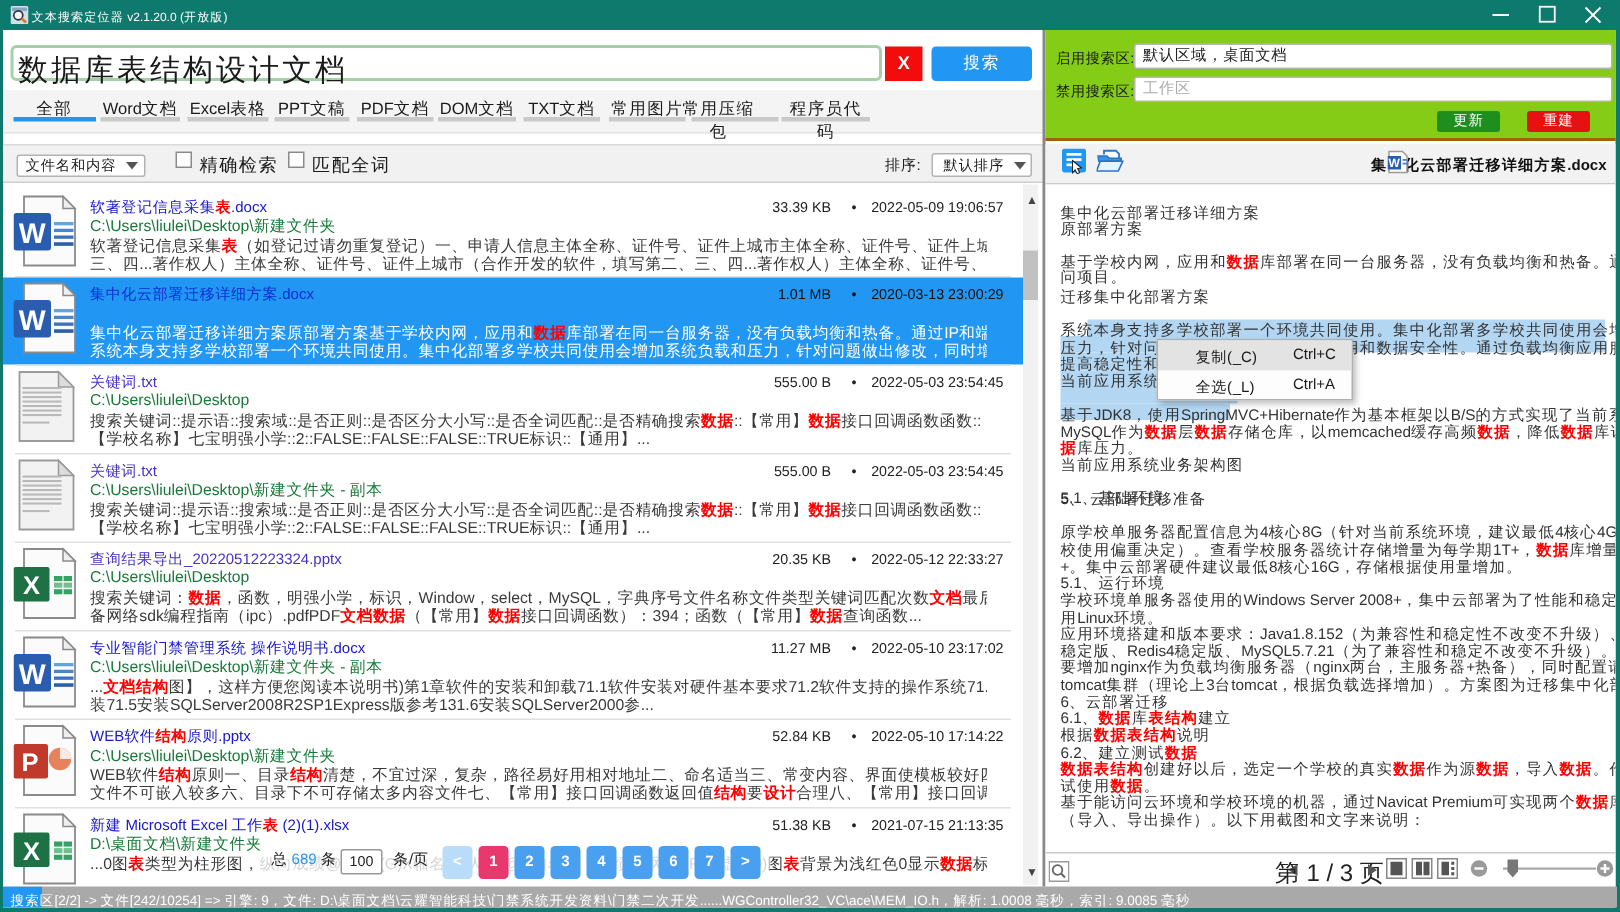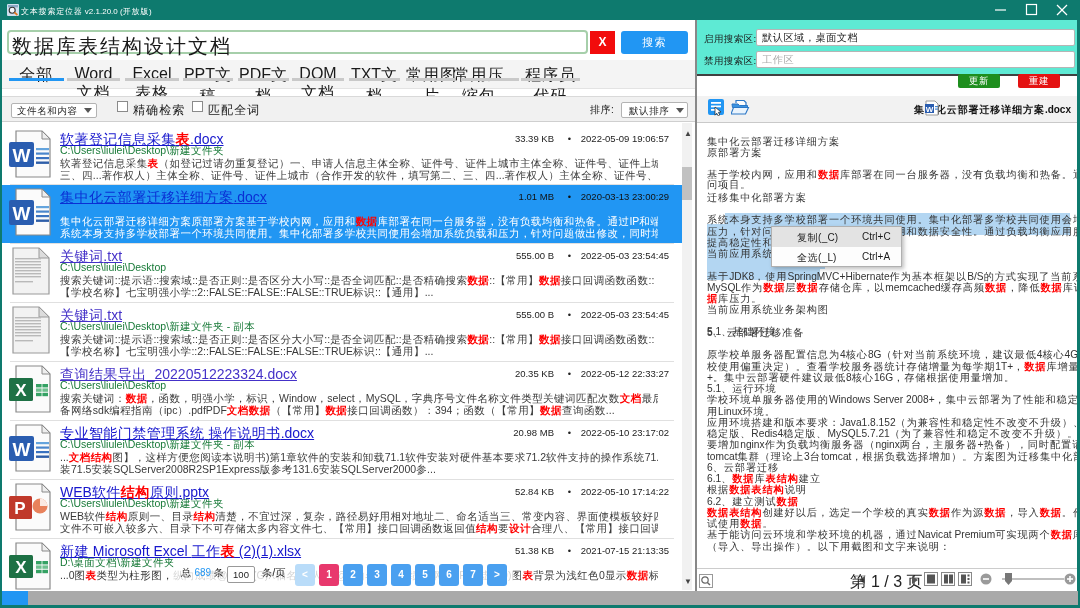--- a/index.html
+++ b/index.html
@@ -13,33 +13,33 @@
 #bl{left:0;top:20px;width:2px;height:588px;background:#0e7a6e}
 #br{left:1077px;top:20px;width:3px;height:588px;background:#0e7a6e}
 #bb{left:0;top:605px;width:1080px;height:3px;background:#0e7a6e}
 
 #sin{left:7px;top:30px;width:581px;height:24px;border:2px solid #a6cfaa;border-radius:4px;background:#fff}
 #sin span{position:absolute;left:3px;top:1px;font-size:20px;letter-spacing:2.0px;color:#1a1a1a}
 #xbtn{left:590px;top:31px;width:25px;height:23px;background:#f20c0c;color:#fff;font-size:12px;font-weight:bold;text-align:center;line-height:23px}
 #sbtn{left:621px;top:31px;width:67px;height:23px;background:#2196f3;border-radius:3px;color:#fff;font-size:11px;letter-spacing:1.2px;text-align:center;line-height:23px}
 
 #tabs{left:2px;top:60px;width:694px;height:29px;background:#f4f4f4;border-bottom:1px solid #e3e3e3}
-.tab{position:absolute;top:5px;font-size:16px;letter-spacing:1.0px;color:#1a1a1a;text-align:center}
+.tab{position:absolute;top:5px;font-size:11px;letter-spacing:1.0px;color:#1a1a1a;text-align:center}
 .tabu{position:absolute;top:18px;height:3px;background:#c9c9c9}
 
 #tools{left:2px;top:96px;width:694px;height:26px;background:#f1f1f1;border-top:1px solid #d9d9d9;border-bottom:1px solid #cfcfcf}
 .dd{position:absolute;background:#fff;border:1px solid #b3b3b3;border-radius:2px;font-size:9.5px;letter-spacing:0.6px;color:#1a1a1a}
 .ddar{position:absolute;width:0;height:0;border-left:4px solid transparent;border-right:4px solid transparent;border-top:5px solid #555}
 .cb{position:absolute;width:11px;height:11px;background:#fff;border:1px solid #8a8a8a}
 .cl{position:absolute;font-size:12px;letter-spacing:1.1px;color:#1a1a1a}
 
 #list{left:2px;top:123px;width:680px;height:467px;background:#fff;overflow:hidden}
 .item{position:absolute;left:0;width:680px;height:58px}
 .sep{position:absolute;left:8px;width:664px;height:1px;background:#e0e0e0}
-.ti{position:absolute;left:58px;top:4px;font-size:14px;letter-spacing:0.45px;text-decoration:underline;white-space:nowrap}
+.ti{position:absolute;left:58px;top:4px;font-size:10px;letter-spacing:0.45px;white-space:nowrap}
 .bl1{color:#1717cd}.pu1{color:#4431c8}
 .pa{position:absolute;left:58px;top:17px;font-size:10.5px;letter-spacing:0.45px;color:#187a38;white-space:nowrap}
 .d1{position:absolute;left:58px;top:30px;width:598px;font-size:10.5px;letter-spacing:0.45px;color:#3a3a3a;white-space:nowrap;overflow:hidden}
 .d2{position:absolute;left:58px;top:42px;width:598px;font-size:10.5px;letter-spacing:0.45px;color:#3a3a3a;white-space:nowrap;overflow:hidden}
 .sz{position:absolute;top:6px;font-size:9.5px;color:#222;white-space:nowrap}
 .icw{position:absolute;left:7px;top:2px}
 .sel{background:#2196f3}
 .sel .ti{color:#0a2fd4}
 .sel .pa{color:#0c6e22}
 .sel .d1,.sel .d2{color:#fff}
@@ -47,21 +47,21 @@
 
 #sbtrack{left:682px;top:123px;width:10px;height:467px;background:#f1f1f1}
 #sbthumb{left:682px;top:167px;width:10px;height:33px;background:#c1c1c1}
 
 #pdiv{left:695px;top:20px;width:2px;height:571px;background:#888}
 
 .pgt{position:absolute;top:566px;font-size:10px;letter-spacing:0.6px;color:#222}
 #pgin{left:227px;top:566px;width:28px;height:17px;border:1px solid #999;border-radius:2px;background:#fff;font-size:9.5px;text-align:center;line-height:16px;color:#222}
 .pb{position:absolute;top:564px;width:20px;height:22px;border-radius:3px;color:#fff;font-size:10px;font-weight:bold;text-align:center;line-height:22px}
 
-#rtop{left:697px;top:20px;width:380px;height:56px;background:#5eead4;border-bottom:2px solid #404040}
+#rtop{left:697px;top:20px;width:380px;height:74px;background:#84cc16;border-bottom:2px solid #a16207}
 .rlab{position:absolute;font-size:9.5px;letter-spacing:0.4px;color:#1a1a1a}
 .rin{position:absolute;left:59px;width:319px;height:17px;border:1px solid #b5b5b5;border-radius:2px;background:#fff;font-size:10.2px;line-height:16px;padding-left:5px;letter-spacing:0.5px;color:#222;white-space:nowrap;overflow:hidden}
 .rbtn{position:absolute;top:54px;width:42px;height:14px;border-radius:2px;color:#fff;font-size:9.5px;letter-spacing:0.7px;text-align:center;line-height:14px}
 #rtools{left:697px;top:96px;width:380px;height:27px;background:#f2f2f2;border-bottom:1px solid #c9c9c9}
 #rtitle{position:absolute;right:6px;top:7px;font-size:10px;letter-spacing:0.9px;font-weight:bold;color:#111;white-space:nowrap}
 
 #doc{left:697px;top:123px;width:380px;height:445px;background:#fff;overflow:hidden}
 .dl{position:absolute;left:10px;height:11.25px;font-size:10.2px;letter-spacing:0.9px;color:#333;white-space:nowrap}
 .hl{position:absolute;background:#b3d6f2;height:11.25px}
 
@@ -222,21 +222,21 @@
 <path d="M33 2 l8 8 h-8 z" fill="#eee" stroke="#8a8a8a" stroke-width="1"></path>
 <rect x="0" y="14" width="24" height="23" rx="1.5" fill="#1e7145"></rect>
 <text x="12" y="32" font-size="17" font-weight="bold" fill="#fff" text-anchor="middle" font-family="Liberation Sans">X</text>
 <rect x="27" y="20" width="5.6" height="3.4" fill="#35a264"></rect>
           <rect x="33.4" y="20" width="5.6" height="3.4" fill="#35a264"></rect>
           <rect x="27" y="24.4" width="5.6" height="3.4" fill="#6fc08f"></rect>
           <rect x="33.4" y="24.4" width="5.6" height="3.4" fill="#6fc08f"></rect>
           <rect x="27" y="28.8" width="5.6" height="3.4" fill="#35a264"></rect>
           <rect x="33.4" y="28.8" width="5.6" height="3.4" fill="#35a264"></rect>
 </svg></div>
-<div class="ti pu1">查询结果导出<n>_20220512223324.docx</n></div>
+<div class="ti pu1">查询结果导出<n>_20220512223324.pptx</n></div>
 <div class="pa"><n>C:\Users\liulei\Desktop</n></div>
 <div class="d1">搜索关键词：<r>数据</r>，函数，明强小学，标识，<n>Window</n>，<n>select</n>，<n>MySQL</n>，字典序号文件名称文件类型关键词匹配次数<r>文档</r>最后修改时间文件大小文件路径设</div>
 <div class="d2">备网络<n>sdk</n>编程指南（<n>ipc</n>）<n>.pdfPDF</n><r>文档数据</r>（【常用】<r>数据</r>接口回调函数）：<n>394</n>；函数（【常用】<r>数据</r>查询函数<n>...</n></div>
 <div class="sz" style="right:128px">20.35 KB</div>
 <div class="sz" style="right:111px">•</div>
 <div class="sz" style="right:13px">2022-05-12 22:33:27</div>
 </div>
     <div class="sep" style="top:297px"></div>
     <div class="item" style="top:298px">
 <div class="icw"><svg width="46" height="50" viewBox="0 0 46 50">
@@ -246,21 +246,21 @@
 <text x="12.5" y="33" font-size="19" font-weight="bold" fill="#fff" text-anchor="middle" font-family="Liberation Sans">W</text>
 <rect x="27" y="19" width="13" height="2.2" fill="#64a4dd"></rect>
 <rect x="27" y="23.5" width="13" height="2.2" fill="#4a86cc"></rect>
 <rect x="27" y="28" width="13" height="2.2" fill="#3a72c0"></rect>
 <rect x="27" y="32.5" width="13" height="2.4" fill="#2e5ea8"></rect>
 </svg></div>
 <div class="ti bl1">专业智能门禁管理系统<n> </n>操作说明书<n>.docx</n></div>
 <div class="pa"><n>C:\Users\liulei\Desktop\</n>新建文件夹<n> - </n>副本</div>
 <div class="d1"><n>...</n><r>文档结构</r>图】，这样方便您阅读本说明书<n>)</n>第<n>1</n>章软件的安装和卸载<n>71.1</n>软件安装对硬件基本要求<n>71.2</n>软件支持的操作系统<n>71.3</n>软件支持的库软件的安</div>
 <div class="d2">装<n>71.5</n>安装<n>SQLServer2008R2SP1Express</n>版参考<n>131.6</n>安装<n>SQLServer2000</n>参<n>...</n></div>
-<div class="sz" style="right:128px">20.98 MB</div>
+<div class="sz" style="right:128px">11.27 MB</div>
 <div class="sz" style="right:111px">•</div>
 <div class="sz" style="right:13px">2022-05-10 23:17:02</div>
 </div>
     <div class="sep" style="top:356px"></div>
     <div class="item" style="top:357px">
 <div class="icw"><svg width="46" height="50" viewBox="0 0 46 50">
 <path d="M7 2 h26 l8 8 v38 h-34 z" fill="#fbfbfb" stroke="#8a8a8a" stroke-width="1.2"></path>
 <path d="M33 2 l8 8 h-8 z" fill="#eee" stroke="#8a8a8a" stroke-width="1"></path>
 <rect x="0" y="14" width="23" height="23" rx="1.5" fill="#c0392b"></rect>
 <text x="11" y="32" font-size="17" font-weight="bold" fill="#fff" text-anchor="middle" font-family="Liberation Sans">P</text>
@@ -421,12 +421,13 @@
     <rect x="3" y="6.2" width="6" height="1.6" fill="#fff"></rect>
 <line x1="22" y1="7" x2="84" y2="7" stroke="#aaa" stroke-width="1.5"></line>
 <path d="M25 1 h7 v8 l-3.5 4 -3.5-4 z" fill="#777"></path>
 <circle cx="90" cy="7" r="5.5" fill="#9a9a9a"></circle>
     <rect x="87" y="6.2" width="6" height="1.6" fill="#fff"></rect>
     <rect x="89.2" y="4" width="1.6" height="6" fill="#fff"></rect>
 </svg>
 
 <div class="abs" id="status">
     <div class="blue"></div>
+    <div class="st">搜索区<n>[2/2] -&gt; </n>文件<n>[242/10254] =&gt; </n>引擎<n>: 9</n>，文件<n>: D:\</n>桌面文档<n>\</n>云耀智能科技<n>\</n>门禁系统开发资料<n>\</n>门禁二次开发<n>......WGController32_VC\ace\MEM_IO.h</n>，解析<n>: 1.0008 </n>毫秒，索引<n>: 9.0085 </n>毫秒</div>
   </div>
 </body></html>

